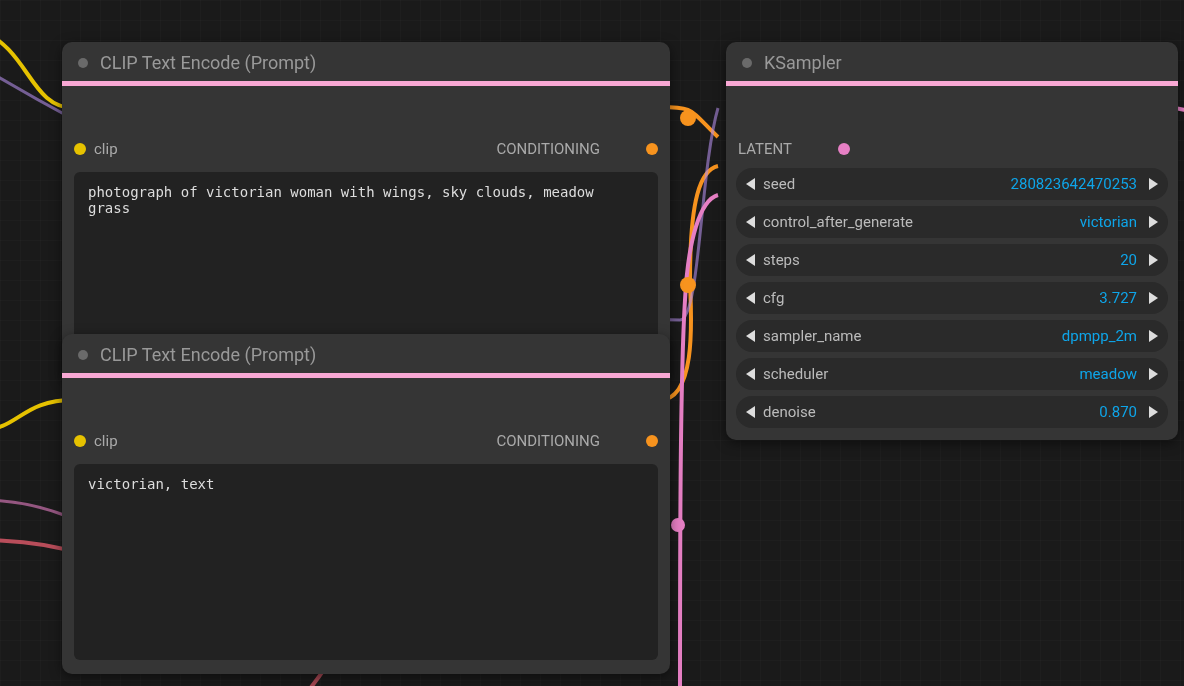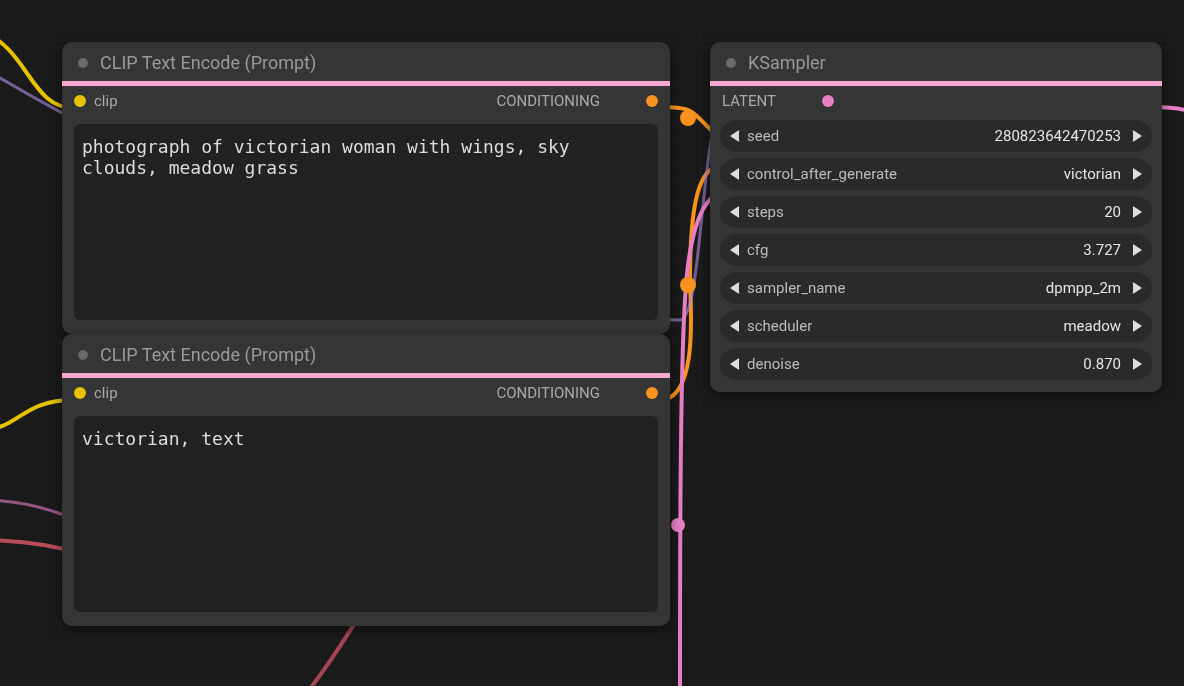--- a/index.html
+++ b/index.html
@@ -44,20 +44,21 @@
     width: 10px; height: 10px;
     border-radius: 50%;
     background: #6a6a6a;
     flex: none;
   }
   .io-row {
     display: flex;
     justify-content: space-between;
     align-items: flex-start;
     padding: 6px 12px 6px 12px;
+    margin-top: 48px;
   }
   .io-col { display:flex; flex-direction:column; gap:6px; }
   .io-item {
     display: flex;
     align-items: center;
     gap: 8px;
     font-size: 15px;
     color: #aaa;
   }
   .io-item.right { flex-direction: row-reverse; gap: 46px; }
@@ -67,23 +68,23 @@
     flex: none;
   }
   .yellow  { background:#e6c200; }
   .orange  { background:#f7931e; }
   .lavender{ background:#b18ce6; }
   .pink    { background:#e67fc4; }
   .textarea {
     margin: 8px 12px 14px 12px;
     background: #222;
     border-radius: 6px;
-    padding: 12px 8px;
+    padding: 12px 14px;
     font-family: ui-monospace, Menlo, Consolas, monospace;
-    font-size: 18px;
+    font-size: 14px;
     color: #ddd;
     white-space: pre-wrap;
     height: 196px;
     overflow: auto;
   }
   .widgets {
     padding: 4px 10px 12px 10px;
     display: flex;
     flex-direction: column;
     gap: 6px;
@@ -100,21 +101,21 @@
   }
   .arrow {
     width: 0; height: 0;
     border-top: 6px solid transparent;
     border-bottom: 6px solid transparent;
     cursor: pointer;
   }
   .arrow.left  { border-right: 9px solid #ddd; margin: 0 8px 0 4px; }
   .arrow.right { border-left:  9px solid #ddd; margin: 0 4px 0 8px; }
   .wlabel { flex: none; color:#bbb; }
-  .wval   { margin-left: auto; color:#e5e5e5; text-align:left; padding-right:4px; }
+  .wval   { margin-left: auto; color:#0ea5e9; text-align:left; padding-right:4px; }
 </style>
 </head>
 <body>
 
 <svg class="wires">
 
   <path d="M 74 108 C 30 108, 30 50, -20 30" stroke="#e6c200" stroke-width="4" fill="none"></path>
   <path d="M 74 400 C 20 400, 20 430, -20 430" stroke="#e6c200" stroke-width="4" fill="none"></path>
 
   <path d="M 660 107 C 700 107, 690 120, 690 130 C 690 170, 690 260, 690 280 C 690 290, 700 285, 718 137" stroke="#f7931e" stroke-width="4" fill="none" opacity="0.0"></path>
@@ -174,21 +175,21 @@
     <div class="io-col">
       <div class="io-item right">
         <span class="port orange"></span>
         <span>CONDITIONING</span>
       </div>
     </div>
   </div>
   <div class="textarea">victorian, text</div>
 </div>
 
-<div class="node" style="left:710px; top:42px; width:452px;">
+<div class="node" style="left:726px; top:42px; width:452px;">
   <div class="node-header">
     <span class="title-dot"></span>
     <span>KSampler</span>
   </div>
   <div class="io-row">
     <div class="io-col">
       <div class="io-item right">
         <span class="port pink"></span>
         <span>LATENT</span>
       </div>

